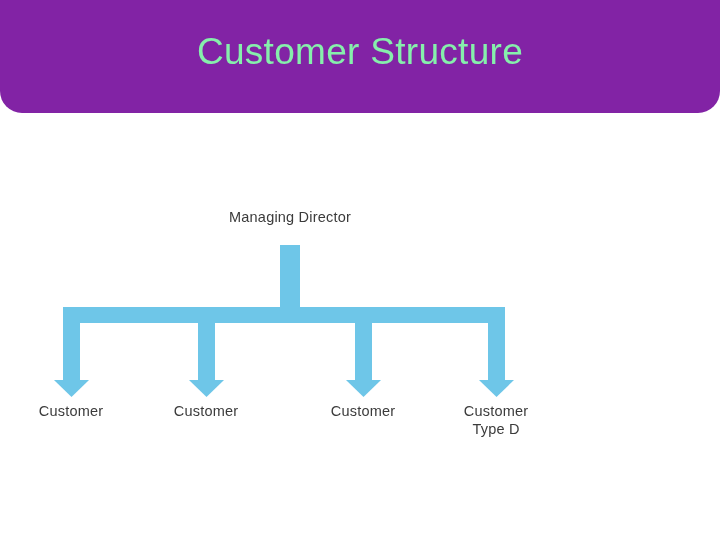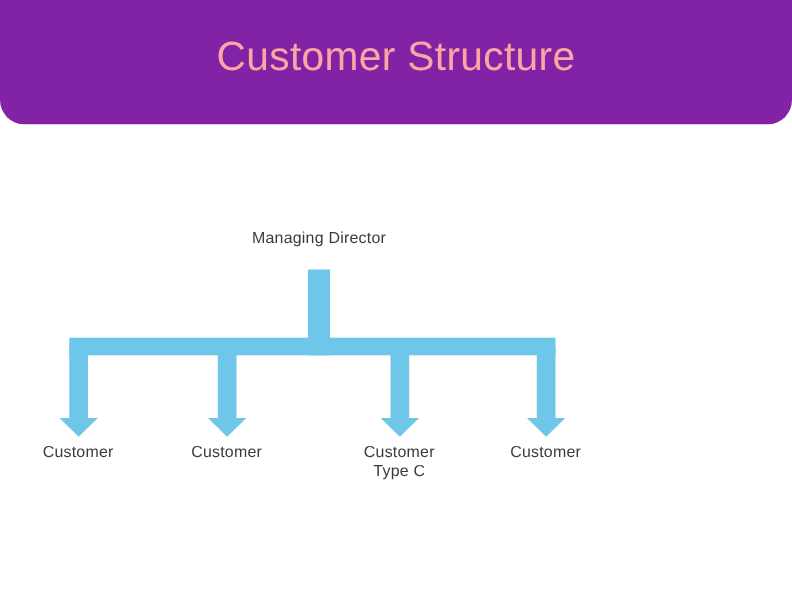--- a/index.html
+++ b/index.html
@@ -32,21 +32,21 @@
     border-bottom-left-radius: 22px;
     border-bottom-right-radius: 22px;
     box-sizing: border-box;
   }
   #slide-title {
     position: absolute;
     left: 0;
     top: 29px;
     width: 720px;
     text-align: center;
-    color: #fca5a5;
+    color: #86efac;
     font-family: "Liberation Sans Narrow", "Liberation Sans", sans-serif;
     font-size: 37px;
     font-weight: 400;
     letter-spacing: 0.3px;
     line-height: 46px;
     white-space: nowrap;
   }
 
   
   #diagram {
@@ -129,21 +129,21 @@
     <div class="node-label leaf-label" style="left:11px; top:272px; width:120px;">
       <span>Customer</span>
     </div>
 
     <div class="node-label leaf-label" style="left:146px; top:272px; width:120px;">
       <span>Customer</span>
     </div>
 
     <div class="node-label leaf-label" style="left:303px; top:272px; width:120px;">
       <span>Customer</span>
-      <span class="line2">Type C</span>
     </div>
 
     <div class="node-label leaf-label" style="left:436px; top:272px; width:120px;">
       <span>Customer</span>
+      <span class="line2">Type D</span>
     </div>
 
   </div>
 </div>
 
 </body></html>

